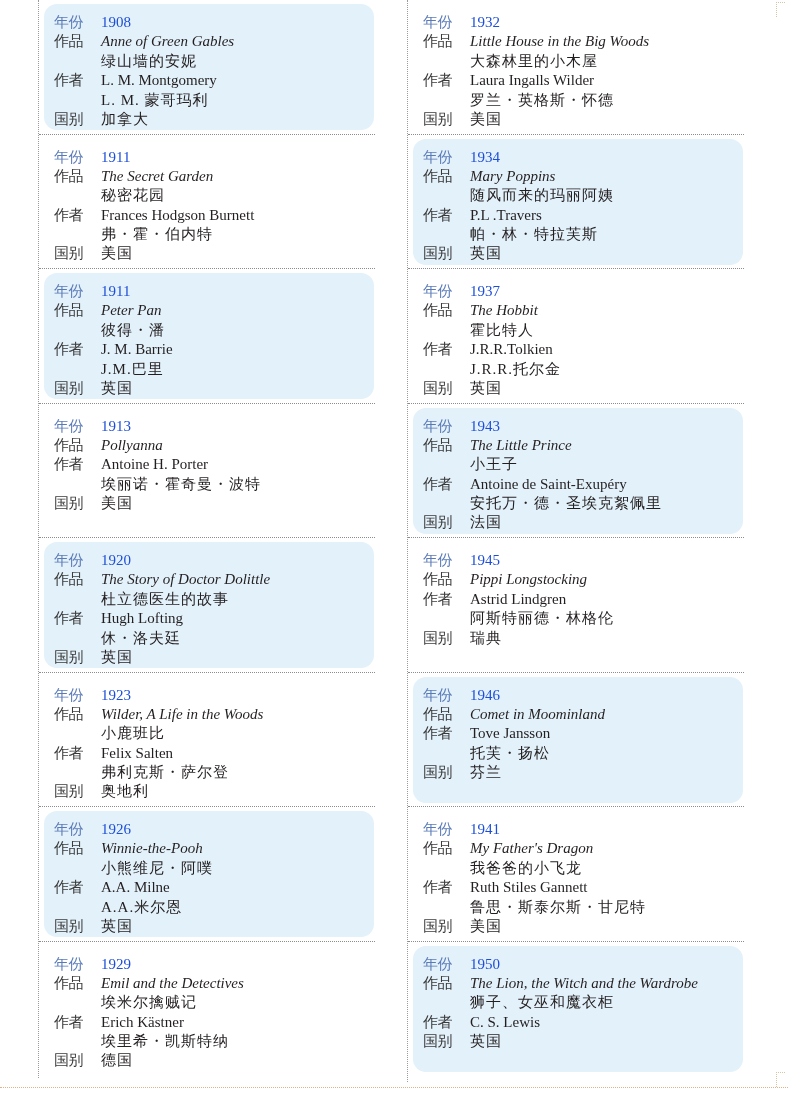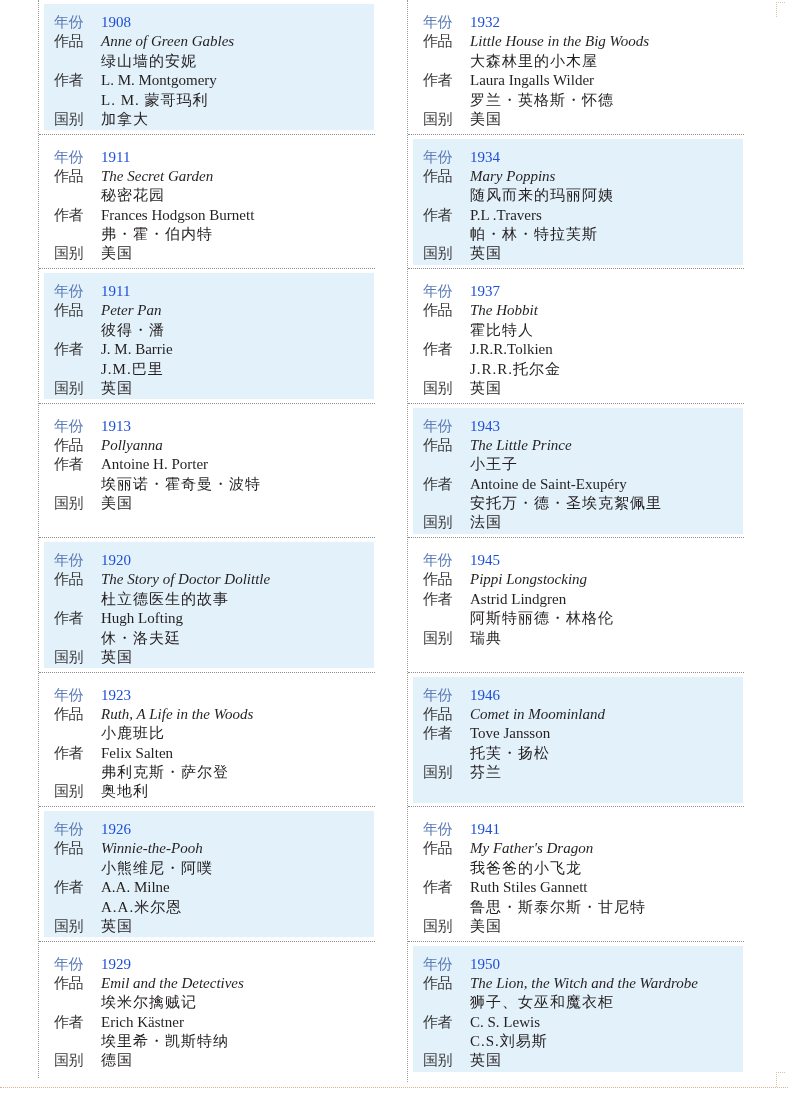--- a/index.html
+++ b/index.html
@@ -5,21 +5,21 @@
   html, body { margin: 0; padding: 0; background: #ffffff; }
   body { width: 788px; height: 1100px; position: relative; overflow: hidden;
          font-family: "Liberation Serif", "DejaVu Serif", serif; color: #231f20; }
   .col { position: absolute; top: 0; width: 336px; }
   .col.left { left: 38px; border-left: 1px dotted #9a9a9a; height: 1078px; }
   .col.right { left: 407px; border-left: 1px dotted #9a9a9a; height: 1082px; }
   .card { position: relative; height: 134.5px; box-sizing: border-box;
           border-bottom: 1px dotted #8c8c8c; }
   .card:last-child { border-bottom: none; }
   .card .inner { position: absolute; left: 5px; top: 4px; width: 330px; height: 126px;
-                 padding: 9px 14px 0 10px; box-sizing: border-box; }
+                 padding: 9px 14px 0 10px; box-sizing: border-box; border-radius: 13px; }
   .card.shaded .inner { background: #e3f1fa; }
   .row { display: flex; height: 19.4px; line-height: 19.4px; font-size: 15px; white-space: nowrap; }
   .lbl { width: 47px; flex: none; font-family: "DejaVu Sans", "Liberation Sans", sans-serif;
          font-size: 15px; color: #3a3a3a; letter-spacing: -0.5px; }
   .lbl.year { color: #5b7bb8; }
   .val { flex: none; }
   .val.year { color: #1d4ed8; }
   .val.en-title { font-style: italic; }
   .val.cn { letter-spacing: 1px; }
   .bottom-rule { position: absolute; left: 0; top: 1087px; width: 788px;
@@ -168,21 +168,21 @@
     </div>
   </div>
     <div class="card">
     <div class="inner">
       <div class="row">
         <span class="lbl year">年份</span>
         <span class="val year">1923</span>
       </div>
       <div class="row">
         <span class="lbl">作品</span>
-        <span class="val en-title">Ruth, A Life in the Woods</span>
+        <span class="val en-title">Wilder, A Life in the Woods</span>
       </div>
       <div class="row">
         <span class="lbl"></span>
         <span class="val cn">小鹿班比</span>
       </div>
       <div class="row">
         <span class="lbl">作者</span>
         <span class="val">Felix Salten</span>
       </div>
       <div class="row">
@@ -451,24 +451,20 @@
         <span class="lbl">作品</span>
         <span class="val en-title">The Lion, the Witch and the Wardrobe</span>
       </div>
       <div class="row">
         <span class="lbl"></span>
         <span class="val cn">狮子、女巫和魔衣柜</span>
       </div>
       <div class="row">
         <span class="lbl">作者</span>
         <span class="val">C. S. Lewis</span>
-      </div>
-      <div class="row">
-        <span class="lbl"></span>
-        <span class="val cn">C.S.刘易斯</span>
       </div>
       <div class="row">
         <span class="lbl">国别</span>
         <span class="val cn">英国</span>
       </div>
     </div>
   </div>
   </div>
 <div class="bottom-rule"></div>
 <div class="corner-mark" style="left:776px; top:2px;"></div>

